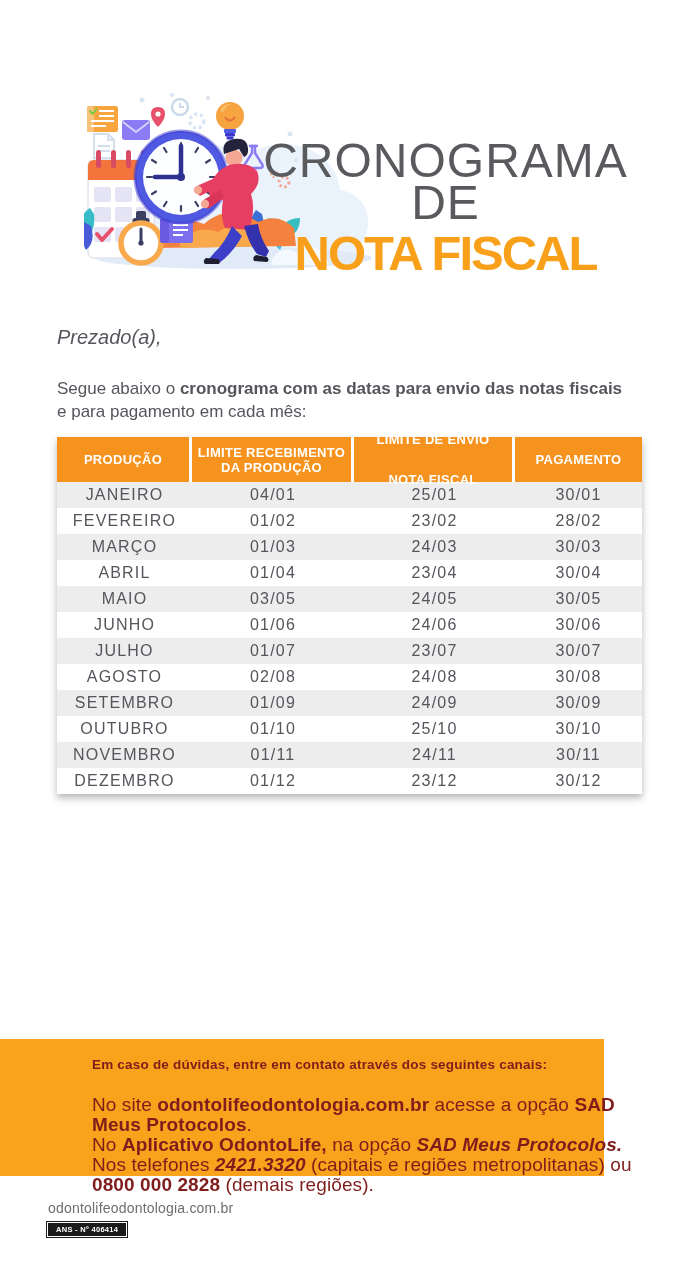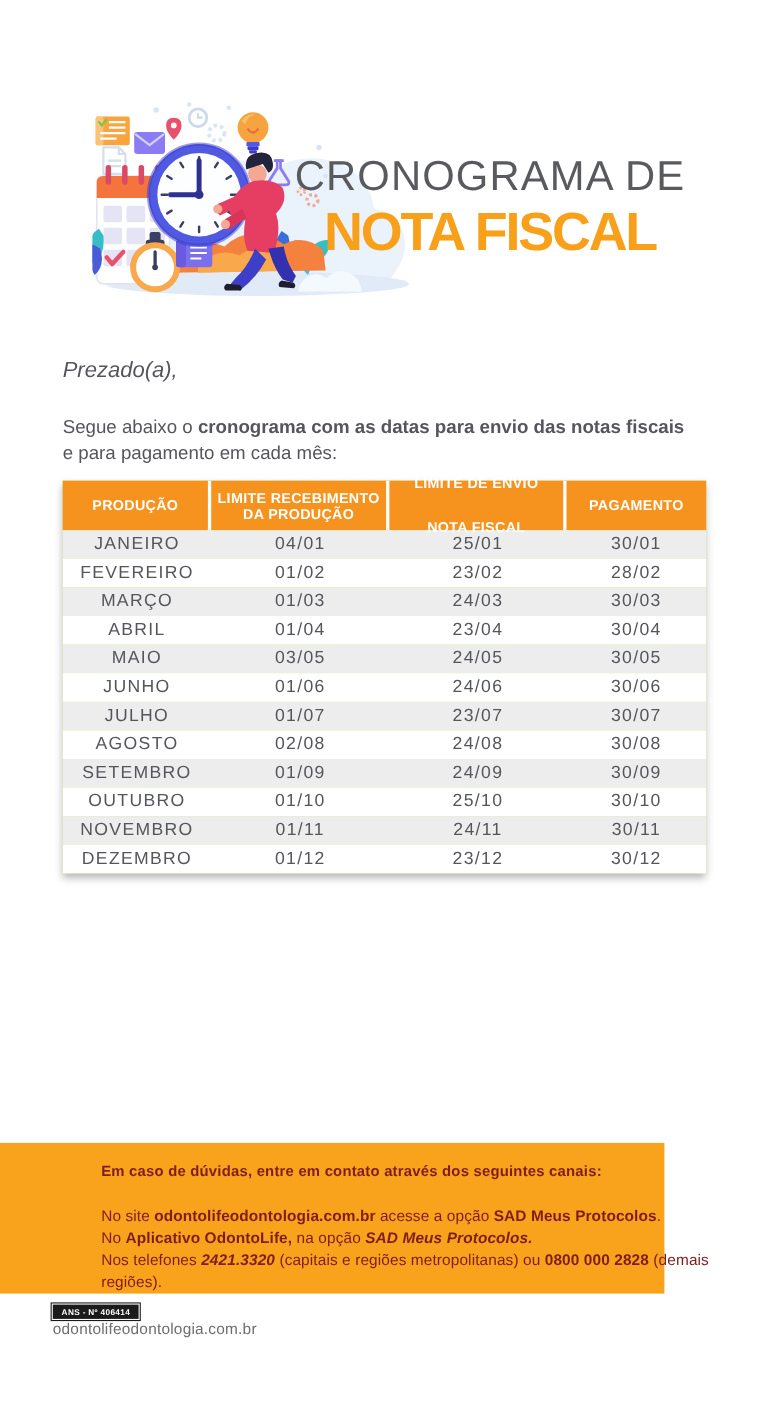--- a/index.html
+++ b/index.html
@@ -4,21 +4,21 @@
 <style>
   html,body { margin:0; padding:0; background:#ffffff; }
   .page {
     position:relative; width:700px; height:1283px; background:#ffffff;
     font-family:"Liberation Sans", sans-serif; overflow:hidden;
   }
 
   
   .hero-illustration { position:absolute; left:84px; top:90px; width:296px; height:192px; }
   .hero-title { position:absolute; left:263px; top:140px; width:365px; text-align:center; }
-  .hero-title .t1 { font-size:38px; font-weight:300; color:#595A5E; letter-spacing:1px; line-height:42px; }
+  .hero-title .t1 { font-size:48px; font-weight:300; color:#595A5E; letter-spacing:1px; line-height:42px; }
   .hero-title .t2 { font-size:49px; font-weight:800; color:#F9A01B; letter-spacing:-2px; line-height:52px; margin-top:3px; }
 
   
   .greeting { position:absolute; left:57px; top:326px; font-size:20px; font-style:italic; color:#55565C; }
   .intro { position:absolute; left:57px; top:377px; width:620px; font-size:17px; line-height:23px; color:#55565C; white-space:nowrap; }
   .intro b { font-weight:700; }
 
   
   .schedule { position:absolute; left:57px; top:437px; width:585px; box-shadow:0 4px 7px rgba(95,95,100,0.45); background:#bef264; }
   .thead { display:flex; height:45px; background:#F6931E; }
@@ -35,27 +35,27 @@
           color:#55565C; font-size:16px; font-weight:400; letter-spacing:1.2px; }
   .cell.c0 { width:135px; }
   .cell.c1 { width:162px; }
   .cell.c2 { width:161px; }
   .cell.c3 { width:127px; }
 
   
   .contact-box { position:absolute; left:0; top:1039px; width:604px; height:137px; background:#F9A21B; color:#7f1d1d; }
   .contact-inner { position:absolute; left:92px; top:18px; width:570px; }
   .contact-heading { font-size:13.5px; font-weight:700; letter-spacing:0.2px; }
-  .contact-lines { margin-top:23px; font-size:14px; line-height:20px; letter-spacing:0.1px; }
+  .contact-lines { margin-top:23px; font-size:19px; line-height:20px; letter-spacing:0.1px; }
   .contact-lines b { font-weight:700; }
   .contact-lines .bi { font-weight:700; font-style:italic; }
 
   
   .site-url { position:absolute; left:48px; top:1200px; font-size:14px; color:#6D6E71; letter-spacing:0.2px; }
-  .ans-badge { position:absolute; left:46px; top:1184px; border:1px solid #1B1B1B; background:#ffffff; padding:1px; }
+  .ans-badge { position:absolute; left:46px; top:1221px; border:1px solid #1B1B1B; background:#ffffff; padding:1px; }
   .ans-badge-inner { background:#1B1B1B; color:#ffffff; font-size:7.5px; font-weight:700; padding:2px 8px; letter-spacing:0.3px; white-space:nowrap; }
 </style>
 </head>
 <body>
 
 <div class="page">
 
   <svg class="hero-illustration" viewBox="0 0 296 192" xmlns="http://www.w3.org/2000/svg">
 
     <g>

